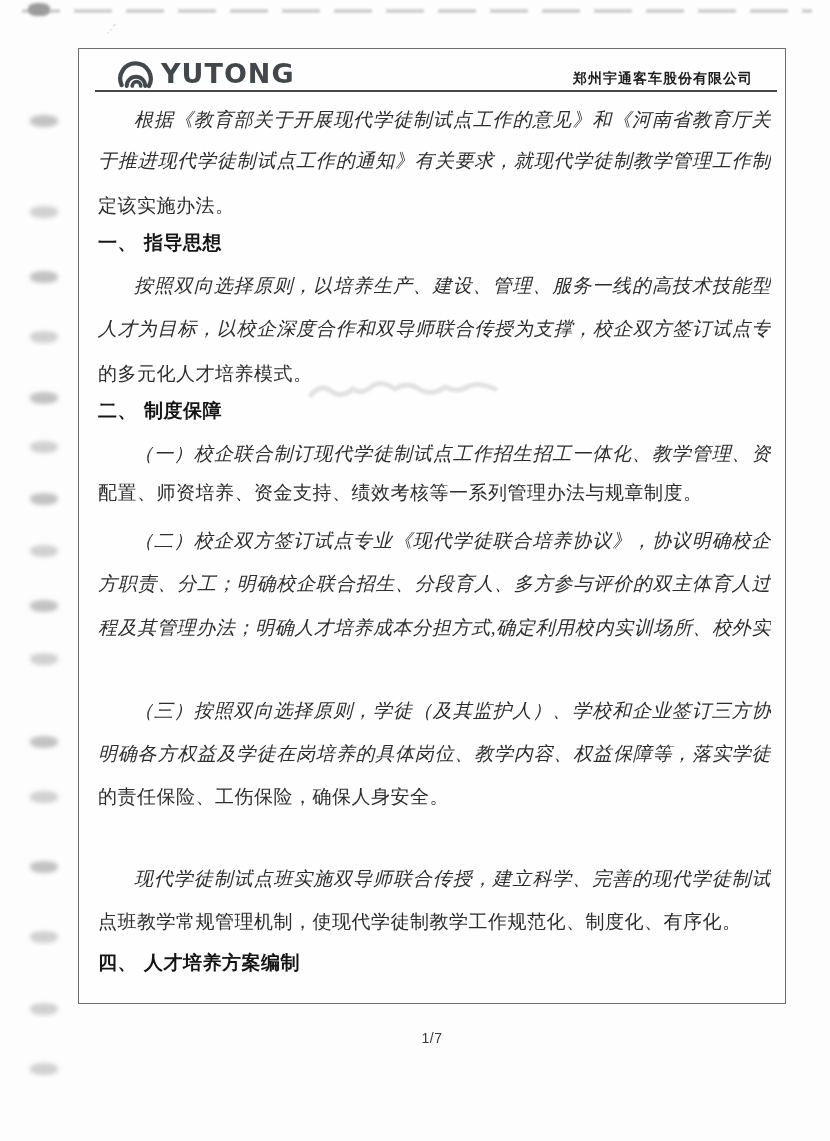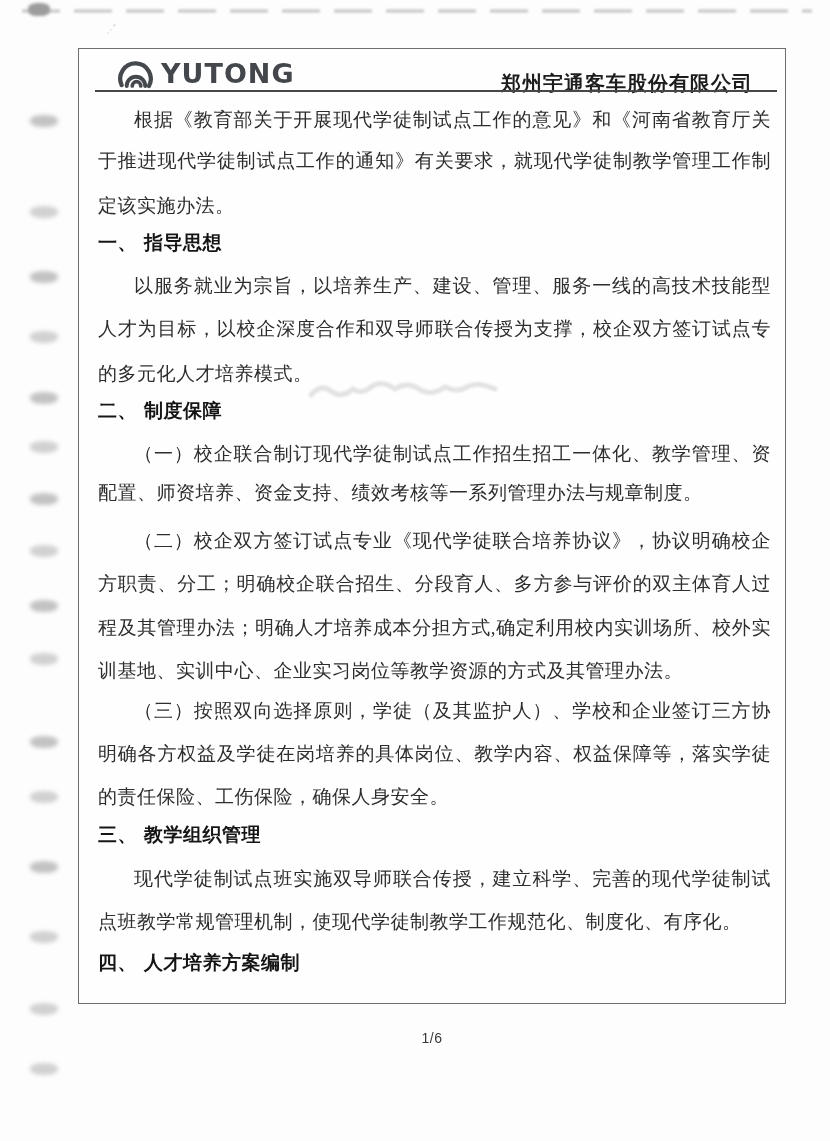--- a/index.html
+++ b/index.html
@@ -33,33 +33,33 @@
   
   .logo-wrap{position:absolute;left:38px;top:6px;height:36px;display:flex;align-items:center;}
   .logo-icon{width:37px;height:34px;display:block;}
   .wordmark{
     font-family:"DejaVu Sans","Liberation Sans",sans-serif;
     font-weight:bold;font-size:27px;letter-spacing:1px;color:#43474b;
     margin-left:7px;transform:scaleY(.96);
   }
   .company-name{
     position:absolute;right:32px;top:21px;
-    font-size:20px;font-weight:bold;color:#1d1d1d;letter-spacing:1px;
+    font-size:14px;font-weight:bold;color:#1d1d1d;letter-spacing:1px;
   }
   .header-rule{
     position:absolute;left:16px;top:41px;width:682px;height:2px;background:#474747;
   }
   
   .line{
     position:absolute;left:19px;width:673px;
     font-size:19px;letter-spacing:.5px;color:#2d2d2d;
     white-space:nowrap;line-height:24px;
   }
   .line.indent{left:55px;width:637px;}
-  .line.fill{text-align:justify;text-align-last:justify;white-space:normal;height:26px;overflow:hidden;}
+  .line.fill{text-align:justify;text-align-last:justify;white-space:normal;height:26px;overflow:hidden;font-style:italic;}
   .heading{
     position:absolute;left:19px;width:673px;
     font-family:"DejaVu Sans","Liberation Sans",sans-serif;
     font-weight:bold;font-size:19px;color:#151515;letter-spacing:.5px;
     white-space:nowrap;
   }
   .page-number{
     position:absolute;left:0;top:981px;width:100%;text-align:center;
     font-family:"Liberation Sans",sans-serif;font-size:14px;color:#383838;letter-spacing:.5px;
   }
@@ -103,32 +103,30 @@
   <div class="header-rule"></div>
 
   <svg class="watermark-smudge" width="230" height="34">
     <path d="M4 24 q10 -12 20 -4 t22 -2 q8 6 18 -2 t24 2 q12 -8 24 0 t26 -2 q12 6 22 0 t28 2" fill="none" stroke="#d6d6d6" stroke-width="5" stroke-linecap="round" filter="blur(1px)" opacity="0.85"></path>
   </svg>
 
   <div class="line indent fill" style="top:59px">根据《教育部关于开展现代学徒制试点工作的意见》和《河南省教育厅关</div>
   <div class="line fill" style="top:100px">于推进现代学徒制试点工作的通知》有关要求，就现代学徒制教学管理工作制</div>
   <div class="line" style="top:145px">定该实施办法。</div>
   <div class="heading" style="top:181px">一、 指导思想</div>
-  <div class="line indent fill" style="top:225px">以服务就业为宗旨，以培养生产、建设、管理、服务一线的高技术技能型</div>
+  <div class="line indent fill" style="top:225px">按照双向选择原则，以培养生产、建设、管理、服务一线的高技术技能型</div>
   <div class="line fill" style="top:268px">人才为目标，以校企深度合作和双导师联合传授为支撑，校企双方签订试点专业</div>
   <div class="line" style="top:313px">的多元化人才培养模式。</div>
   <div class="heading" style="top:349px">二、 制度保障</div>
   <div class="line indent fill" style="top:393px">（一）校企联合制订现代学徒制试点工作招生招工一体化、教学管理、资源</div>
   <div class="line" style="top:432px">配置、师资培养、资金支持、绩效考核等一系列管理办法与规章制度。</div>
   <div class="line indent fill" style="top:480px">（二）校企双方签订试点专业《现代学徒联合培养协议》，协议明确校企双</div>
   <div class="line fill" style="top:523px">方职责、分工；明确校企联合招生、分段育人、多方参与评价的双主体育人过</div>
   <div class="line fill" style="top:567px">程及其管理办法；明确人才培养成本分担方式,确定利用校内实训场所、校外实</div>
-  <div class="line" style="top:610px">训基地、实训中心、企业实习岗位等教学资源的方式及其管理办法。</div>
   <div class="line indent fill" style="top:650px">（三）按照双向选择原则，学徒（及其监护人）、学校和企业签订三方协议，</div>
   <div class="line fill" style="top:693px">明确各方权益及学徒在岗培养的具体岗位、教学内容、权益保障等，落实学徒</div>
   <div class="line" style="top:736px">的责任保险、工伤保险，确保人身安全。</div>
-  <div class="heading" style="top:773px">三、 教学组织管理</div>
   <div class="line" style="top:861px">点班教学常规管理机制，使现代学徒制教学工作规范化、制度化、有序化。</div>
   <div class="line indent fill" style="top:818px">现代学徒制试点班实施双导师联合传授，建立科学、完善的现代学徒制试</div>
   <div class="heading" style="top:901px">四、 人才培养方案编制</div>
 
-  <div class="page-number">1/6</div>
+  <div class="page-number">1/7</div>
 </div>
 
 </body></html>

